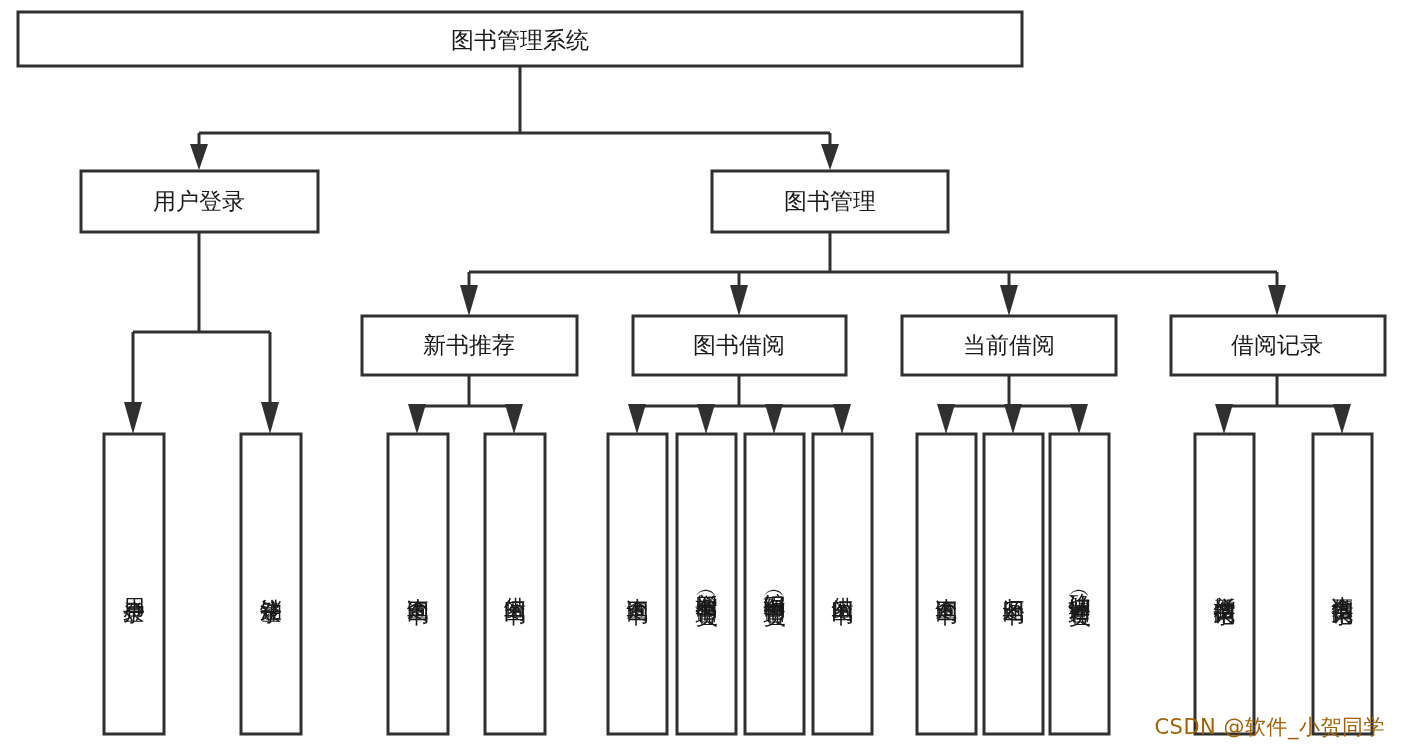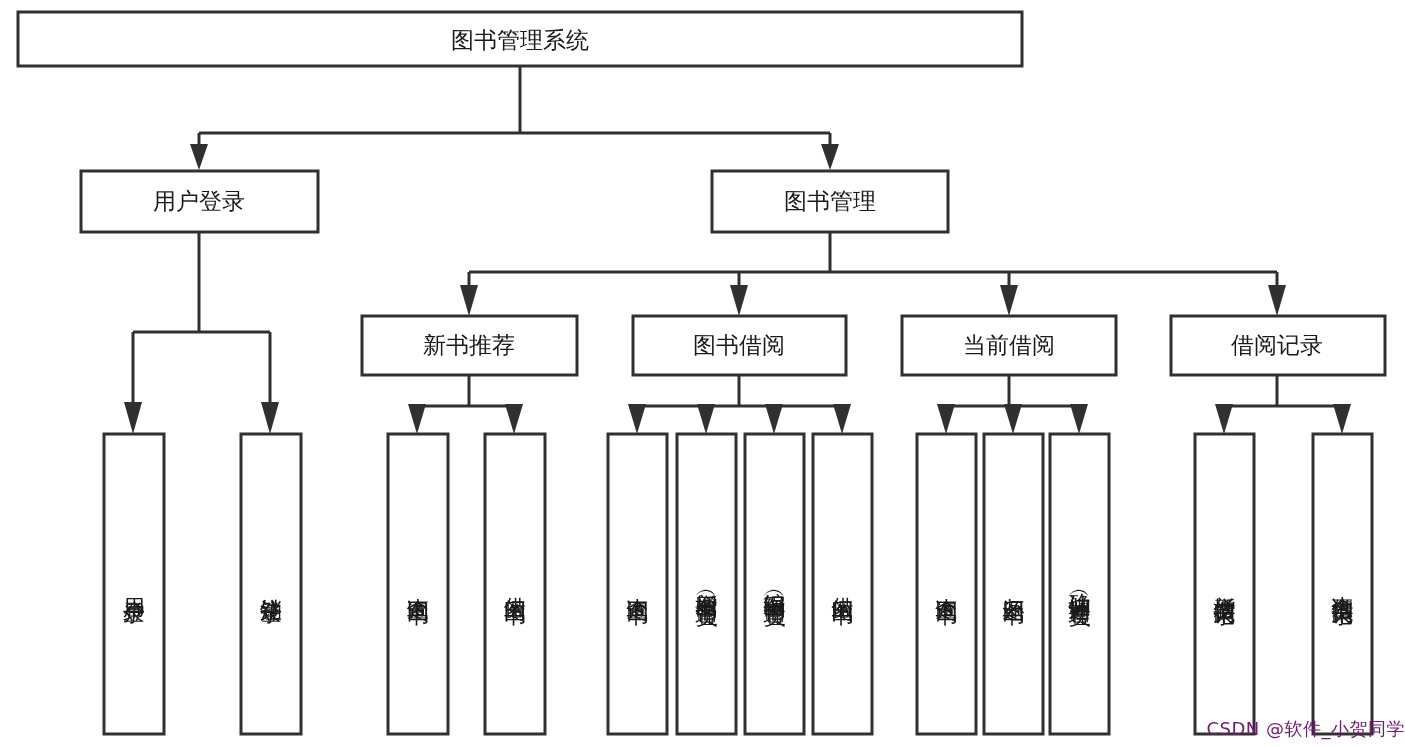--- a/index.html
+++ b/index.html
@@ -67,25 +67,25 @@
     text-align: center;
     display: flex;
     align-items: center;
     justify-content: center;
     white-space: nowrap;
     pointer-events: none;
     user-select: none;
   }
   .watermark {
     position: absolute;
-    right: 0;
+    right: 20px;
     bottom: 6px;
     font-family: "DejaVu Sans", "Liberation Sans", sans-serif;
-    font-size: 18px;
-    color: #701a75;
+    font-size: 21px;
+    color: #a16207;
     letter-spacing: 0.5px;
     white-space: nowrap;
   }
 </style>
 </head>
 <body>
 
 <div id="diagram-root">
 
   <svg id="diagram-svg" viewBox="0 0 1405 747">

